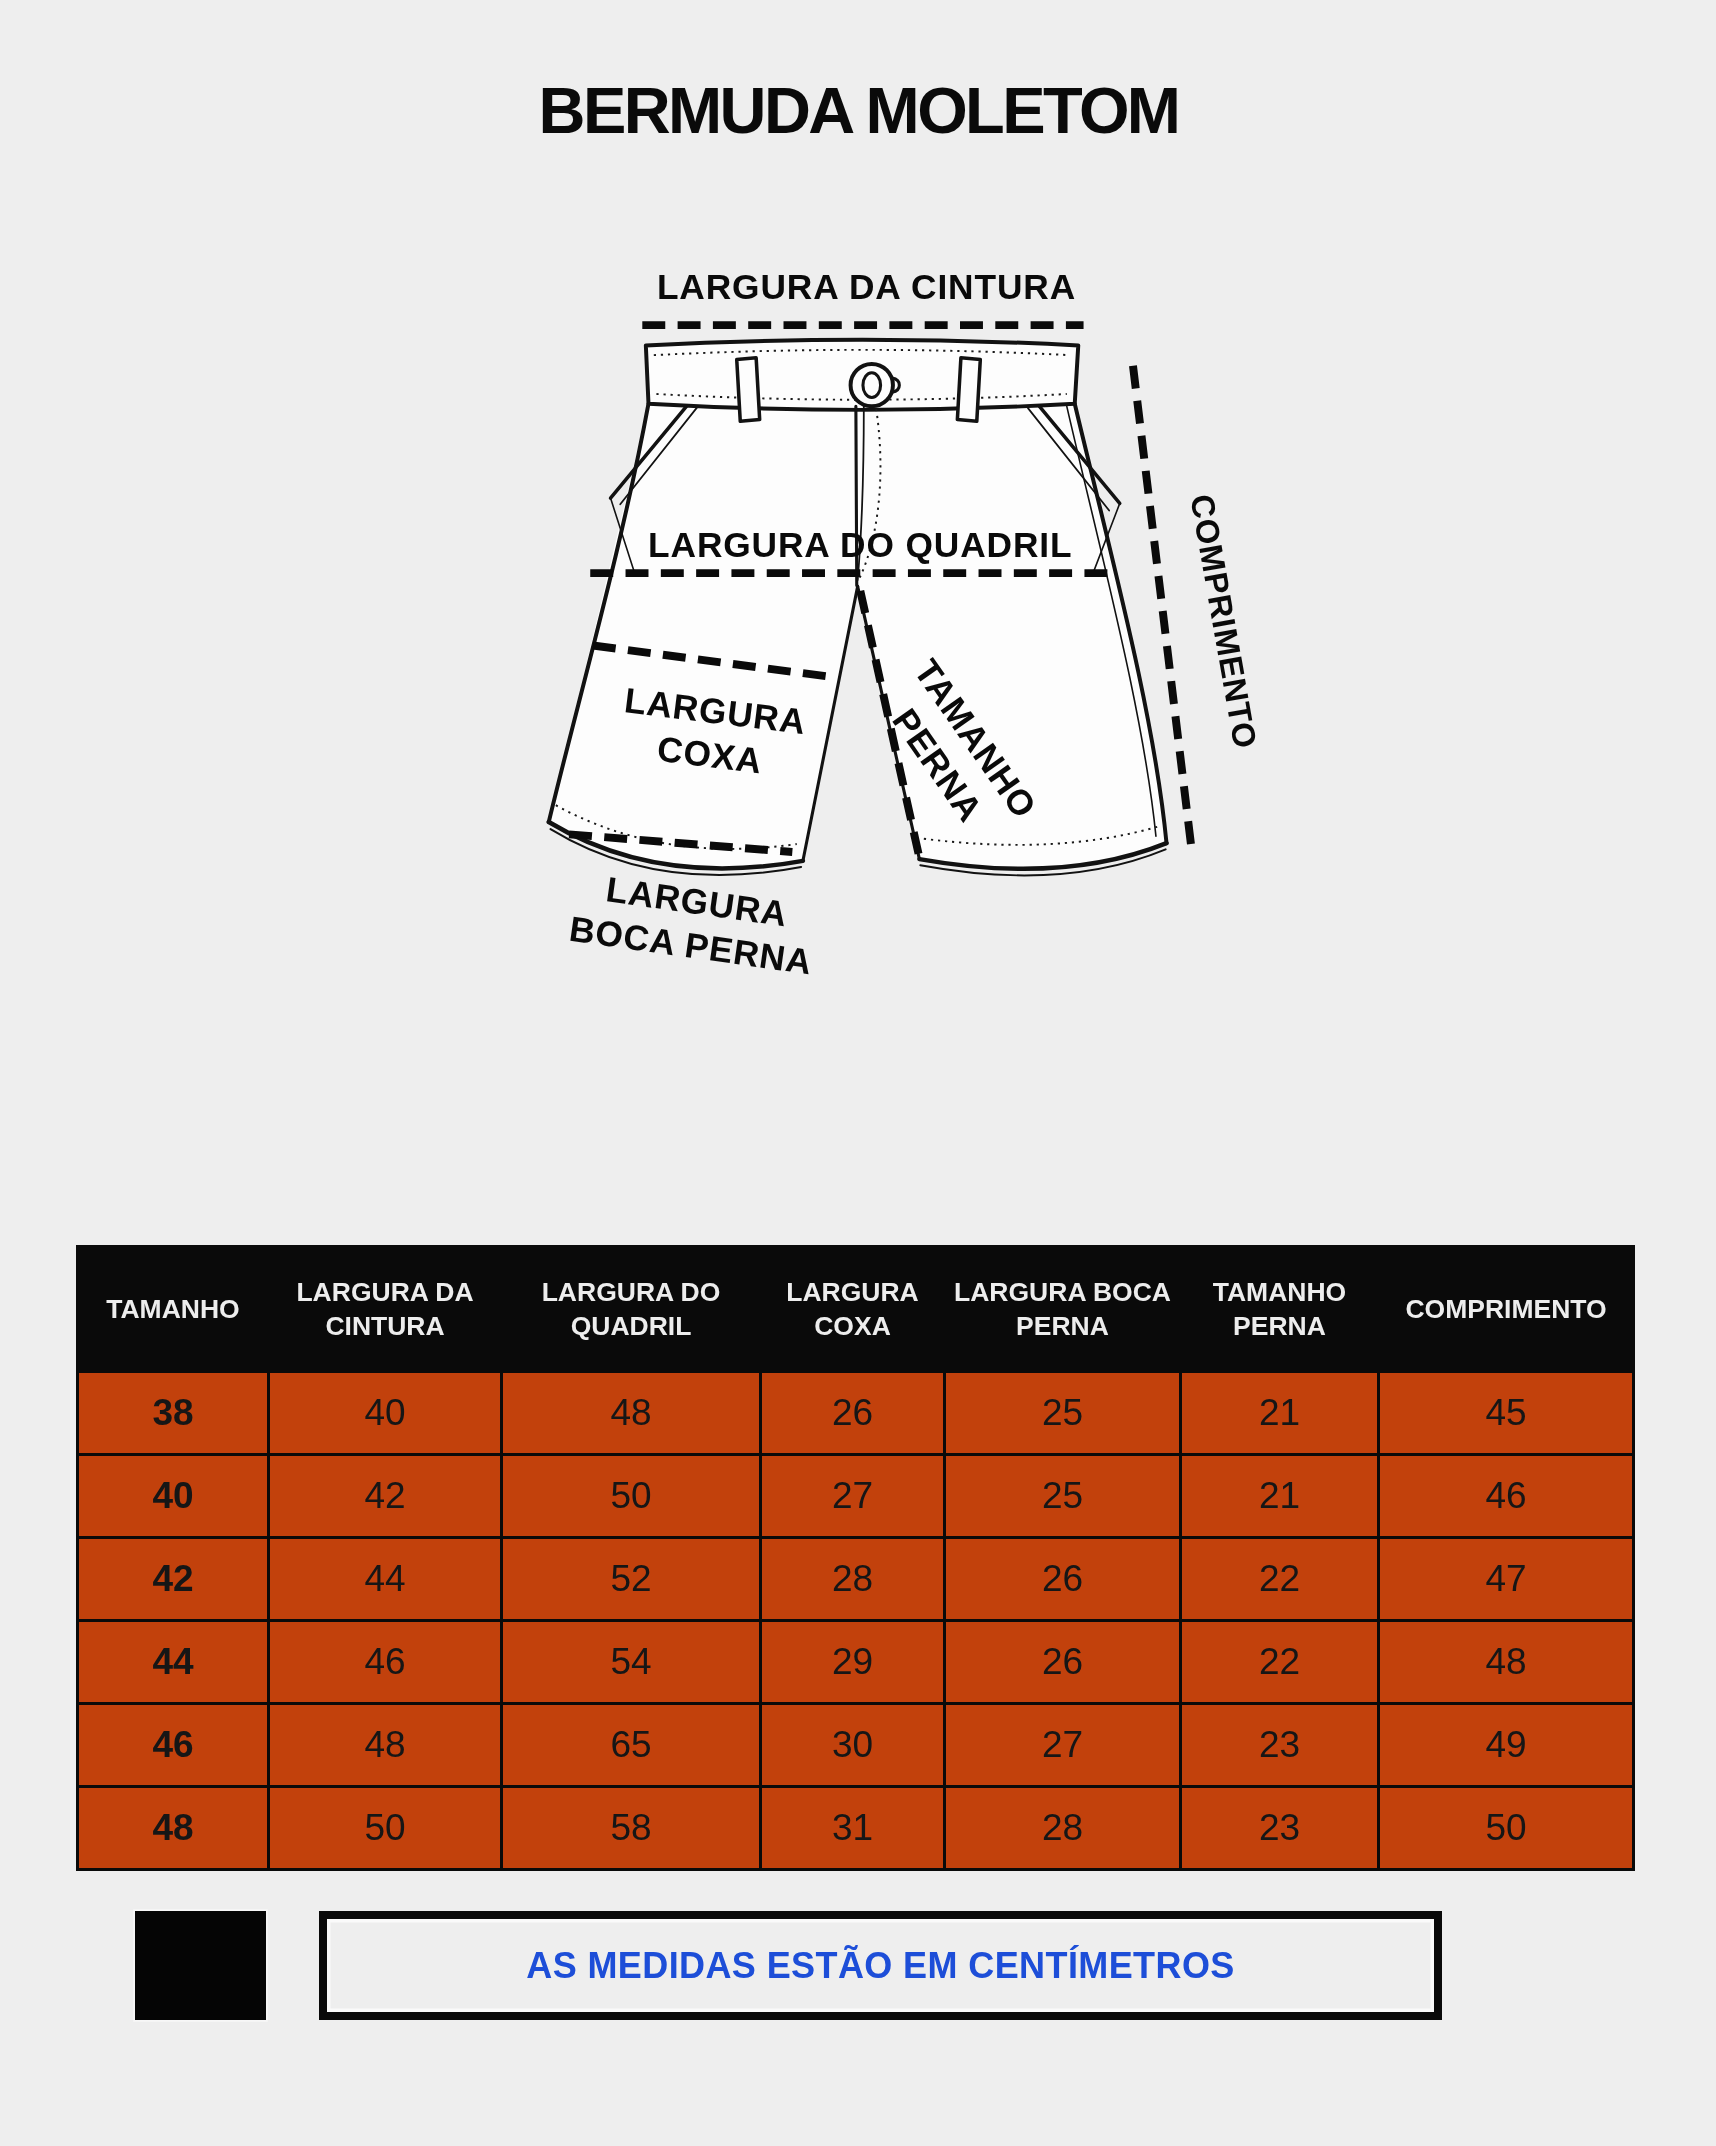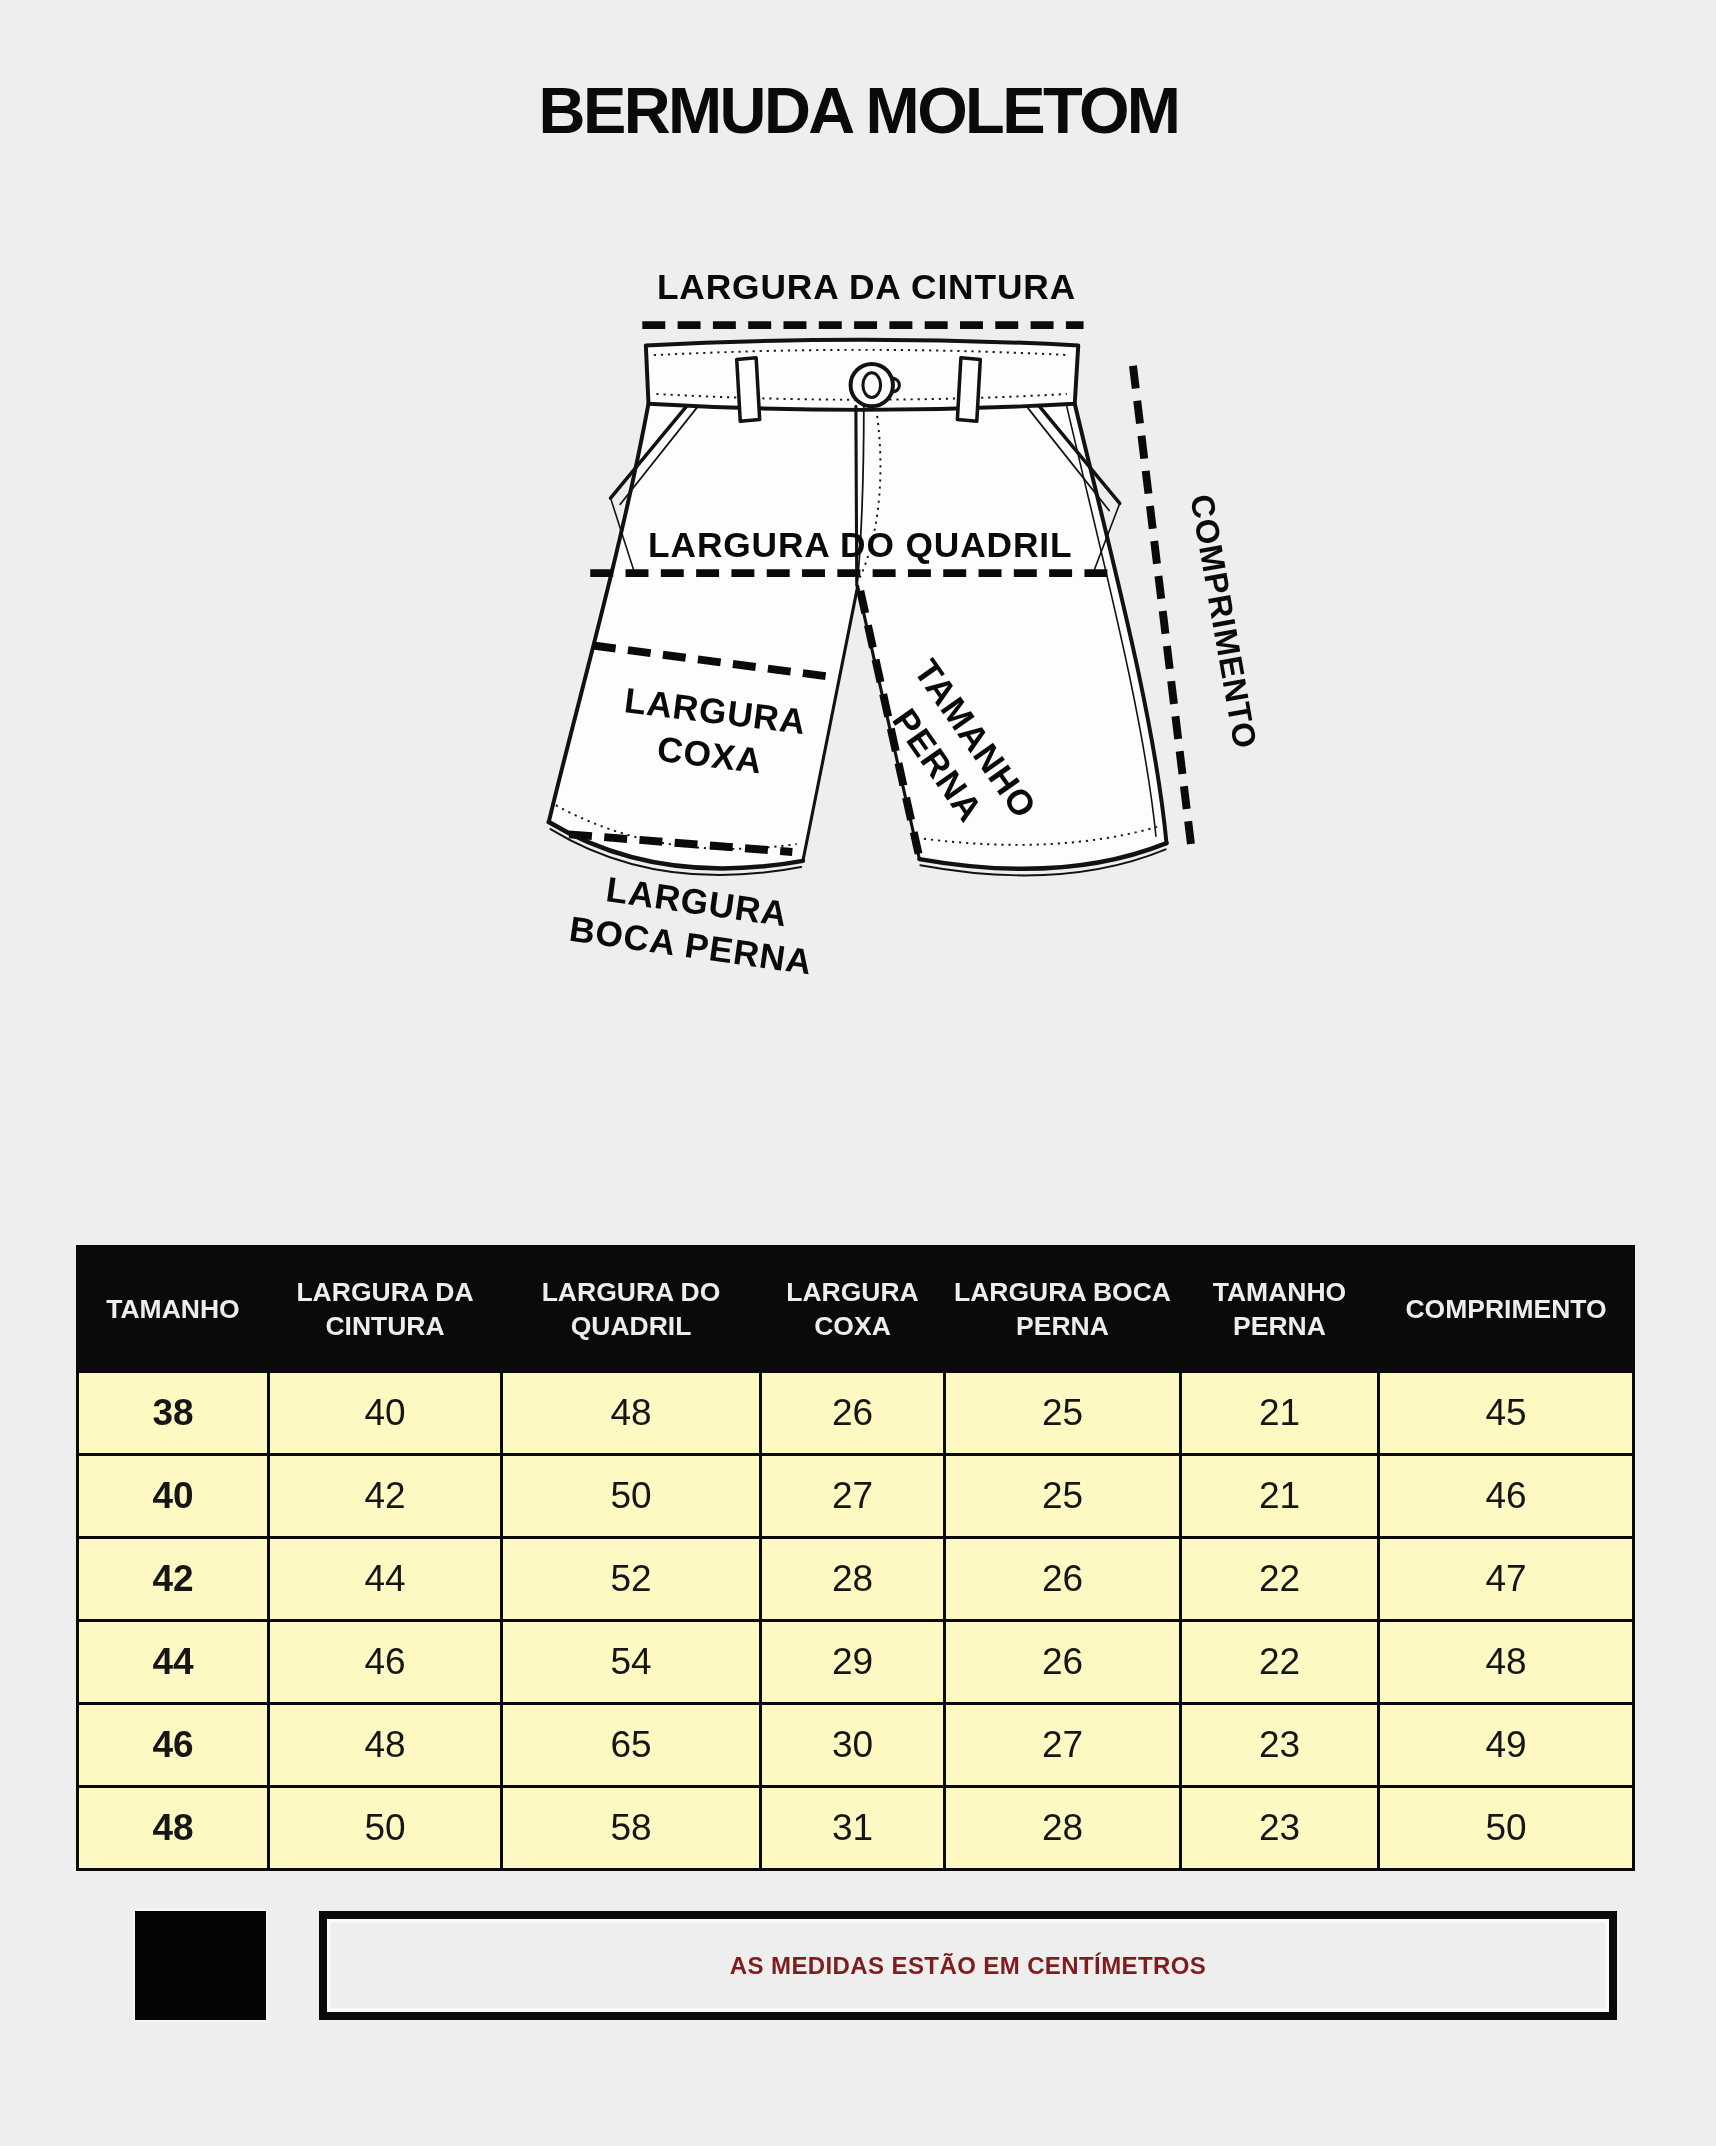--- a/index.html
+++ b/index.html
@@ -41,35 +41,35 @@
     border-collapse:collapse;table-layout:fixed;
   }
   .size-table th,.size-table td{
     border:3.5px solid #0a0a0a;text-align:center;vertical-align:middle;
   }
   .size-table th{
     background:#0a0a0a;color:#ededed;font-size:26.5px;font-weight:700;
     line-height:1.3;height:115px;padding:3.5px 5.3px;
   }
   .size-table td{
-    background:#fef9c3;color:#161616;font-size:37px;font-weight:400;
+    background:#c2410c;color:#161616;font-size:37px;font-weight:400;
     height:78px;
   }
   .size-table td.size-col{font-weight:700;}
   
   .brand-swatch{
     position:absolute;left:135px;top:1911px;width:131px;height:109px;
     background:#050505;box-shadow:0 0 0 1.8px #f7f7f7;
   }
   .note-box{
-    position:absolute;left:319px;top:1911px;width:1298px;height:109px;
+    position:absolute;left:319px;top:1911px;width:1123px;height:109px;
     box-sizing:border-box;border:8px solid #0a0a0a;background:#eeeeee;
     box-shadow:inset 0 0 0 3.5px #fafafa;
     display:flex;align-items:center;justify-content:center;
-    font-size:24px;font-weight:700;letter-spacing:0.4px;color:#7f1d1d;
+    font-size:36px;font-weight:700;letter-spacing:0.4px;color:#1d4ed8;
     white-space:nowrap;
   }
 </style>
 </head>
 <body>
 
 <div class="page-title">BERMUDA MOLETOM</div>
 
 <div class="diagram">
   <svg viewBox="0 0 920 1200" xmlns="http://www.w3.org/2000/svg">

